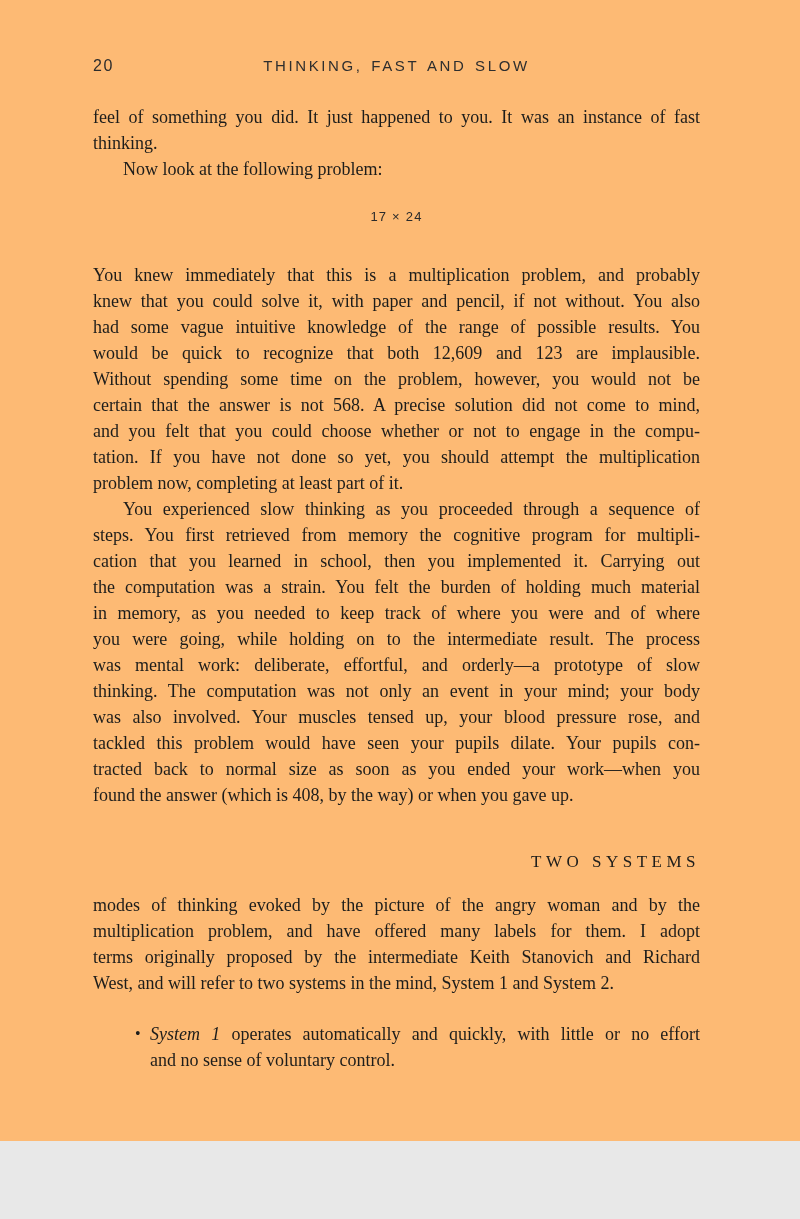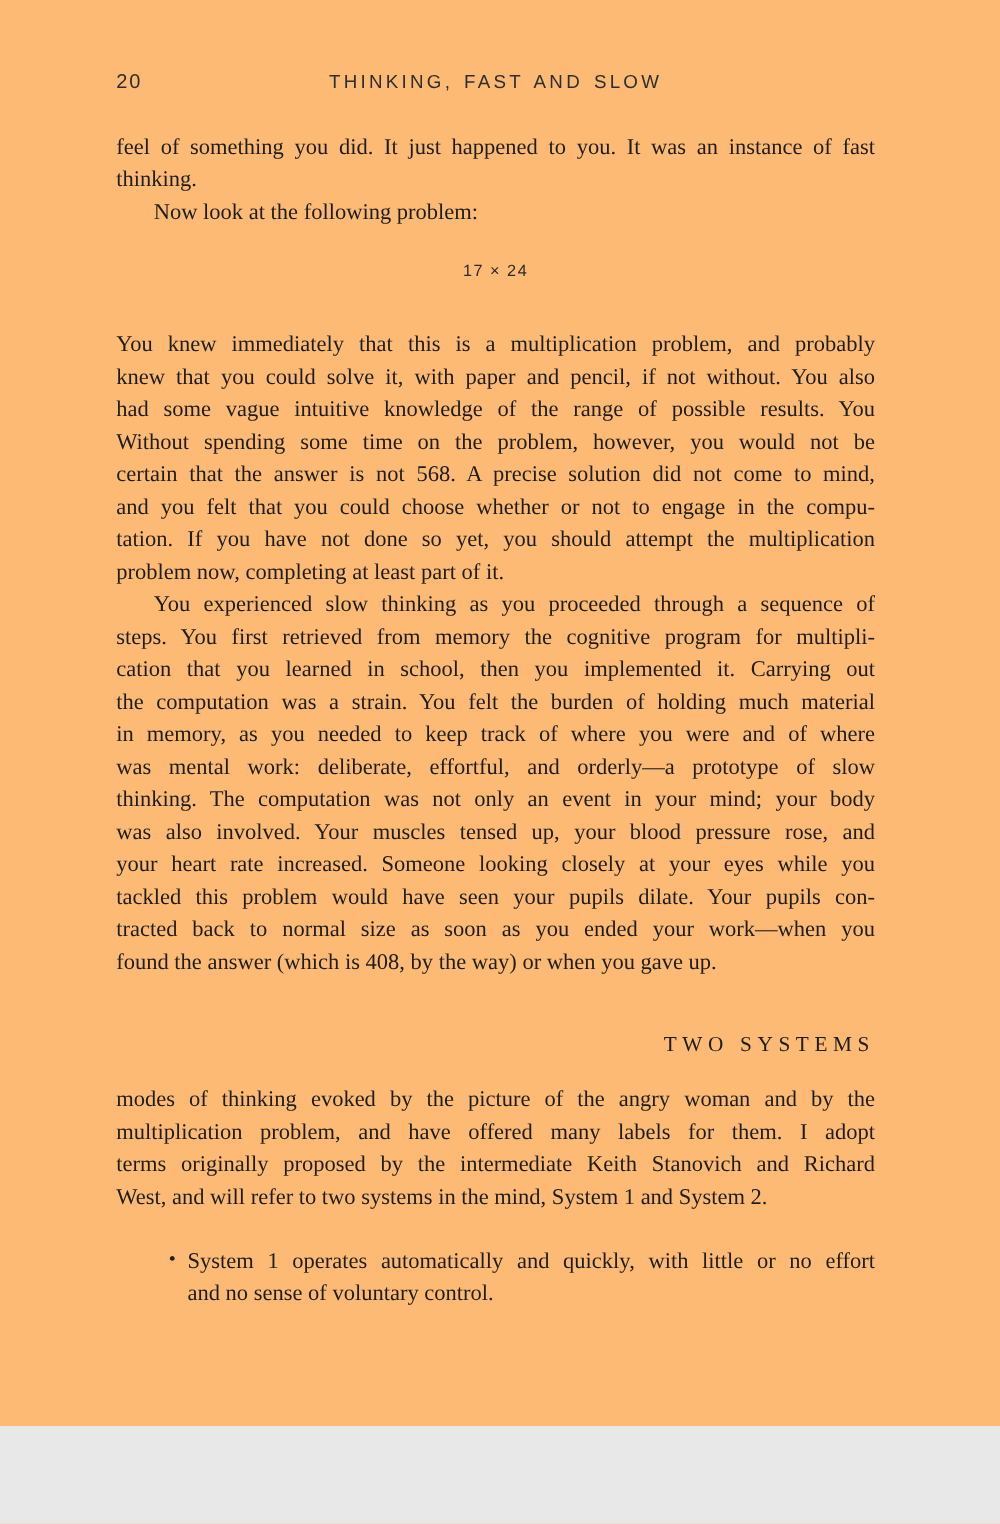--- a/index.html
+++ b/index.html
@@ -59,21 +59,21 @@
     text-align: justify;
     text-align-last: justify;
     white-space: nowrap;
     overflow: visible;
   }
   .line.last {
     text-align: right;
     text-align-last: left;
   }
   .line.indent { padding-left: 30px; }
-  .it { }
+  .it { font-style: italic; }
   
   .equation {
     margin: 23px 0 33px 0;
     height: 24px;
     line-height: 24px;
     text-align: center;
     font-family: "Liberation Sans", "DejaVu Sans", sans-serif;
     font-size: 13px;
     letter-spacing: 1.2px;
     color: #2b2b2b;
@@ -119,36 +119,37 @@
         <div class="line last">thinking.</div>
       </div>
       <div class="para">
         <div class="line last indent">Now look at the following problem:</div>
       </div>
       <div class="equation">17 × 24</div>
       <div class="para">
         <div class="line">You knew immediately that this is a multiplication problem, and probably</div>
         <div class="line">knew that you could solve it, with paper and pencil, if not without. You also</div>
         <div class="line">had some vague intuitive knowledge of the range of possible results. You</div>
+        <div class="line">would be quick to recognize that both 12,609 and 123 are implausible.</div>
         <div class="line">Without spending some time on the problem, however, you would not be</div>
         <div class="line">certain that the answer is not 568. A precise solution did not come to mind,</div>
         <div class="line">and you felt that you could choose whether or not to engage in the compu-</div>
         <div class="line">tation. If you have not done so yet, you should attempt the multiplication</div>
         <div class="line last">problem now, completing at least part of it.</div>
       </div>
       <div class="para">
         <div class="line indent">You experienced slow thinking as you proceeded through a sequence of</div>
         <div class="line">steps. You first retrieved from memory the cognitive program for multipli-</div>
         <div class="line">cation that you learned in school, then you implemented it. Carrying out</div>
         <div class="line">the computation was a strain. You felt the burden of holding much material</div>
         <div class="line">in memory, as you needed to keep track of where you were and of where</div>
+        <div class="line">you were going, while holding on to the intermediate result. The process</div>
         <div class="line">was mental work: deliberate, effortful, and orderly—a prototype of slow</div>
         <div class="line">thinking. The computation was not only an event in your mind; your body</div>
         <div class="line">was also involved. Your muscles tensed up, your blood pressure rose, and</div>
-        <div class="line">your heart rate increased. Someone looking closely at your eyes while you</div>
         <div class="line">tackled this problem would have seen your pupils dilate. Your pupils con-</div>
         <div class="line">tracted back to normal size as soon as you ended your work—when you</div>
         <div class="line last">found the answer (which is 408, by the way) or when you gave up.</div>
       </div>
       <div class="section-heading">TWO SYSTEMS</div>
       <div class="para">
         <div class="line">modes of thinking evoked by the picture of the angry woman and by the</div>
         <div class="line">multiplication problem, and have offered many labels for them. I adopt</div>
         <div class="line">terms originally proposed by the intermediate Keith Stanovich and Richard</div>
         <div class="line last">West, and will refer to two systems in the mind, System 1 and System 2.</div>

